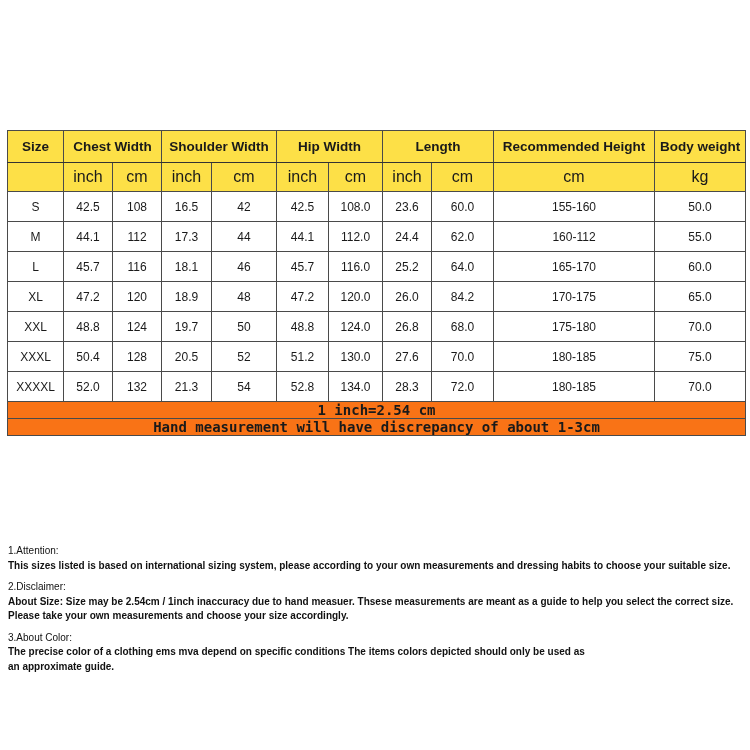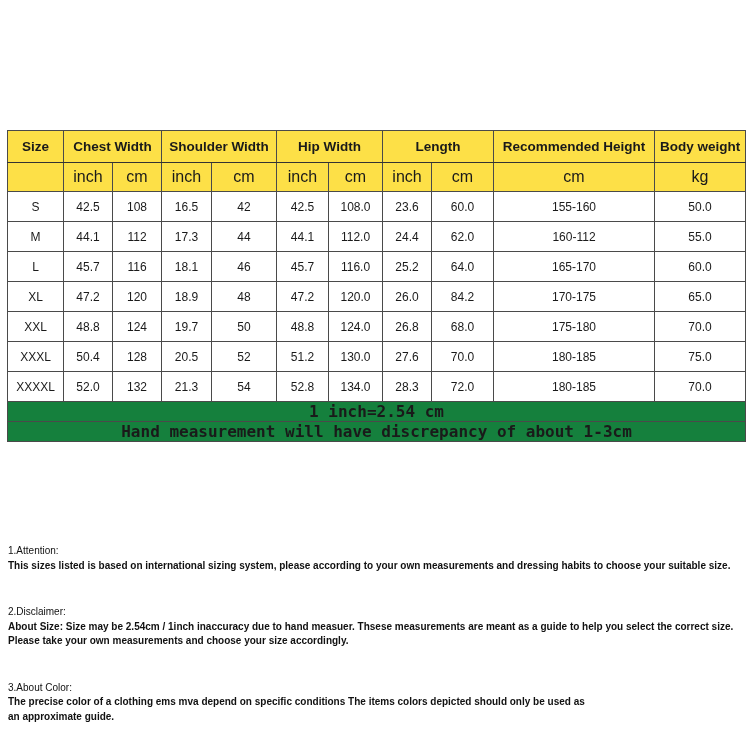--- a/index.html
+++ b/index.html
@@ -41,33 +41,33 @@
     font-weight: normal;
   }
   .size-table tbody td {
     height: 30px;
     font-size: 12px;
     background: #ffffff;
   }
   .size-table tfoot td {
     height: 16px;
     font-family: "DejaVu Sans Mono", monospace;
-    font-size: 16px;
+    font-size: 14px;
     font-weight: bold;
-    background: #15803d;
+    background: #f97316;
   }
   .notes {
     position: absolute;
     left: 8px; top: 544px;
     width: 736px;
     font-size: 10px;
     line-height: 14.5px;
     color: #111;
   }
-  .notes .note-title { margin-top: 32px; }
+  .notes .note-title { margin-top: 7px; }
   .notes .note-title:first-child { margin-top: 0; }
   .notes .note-body { white-space: pre-line; font-weight: bold; }
 </style>
 </head>
 <body>
 
 <table class="size-table">
   <colgroup>
     <col style="width:56px">
     <col style="width:49px">

